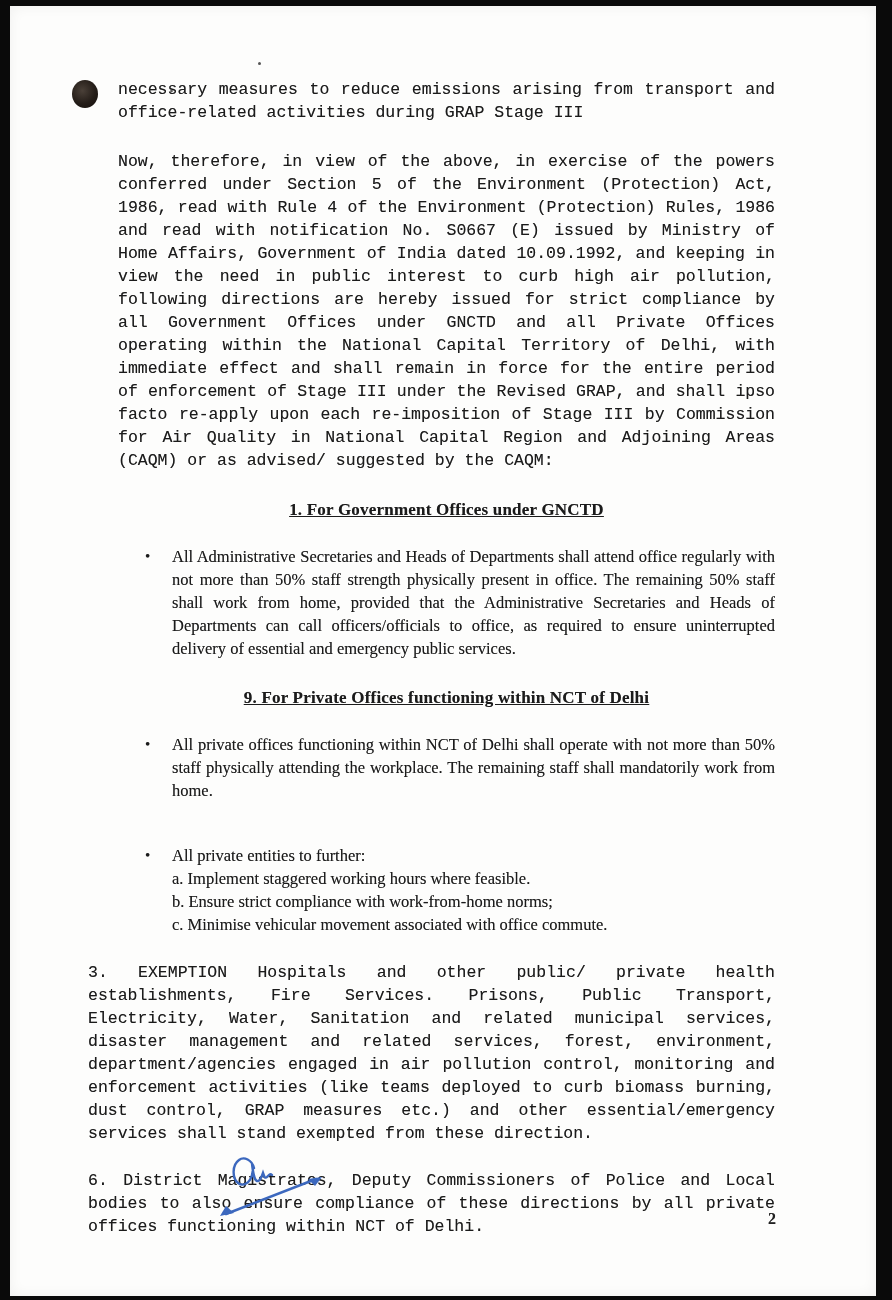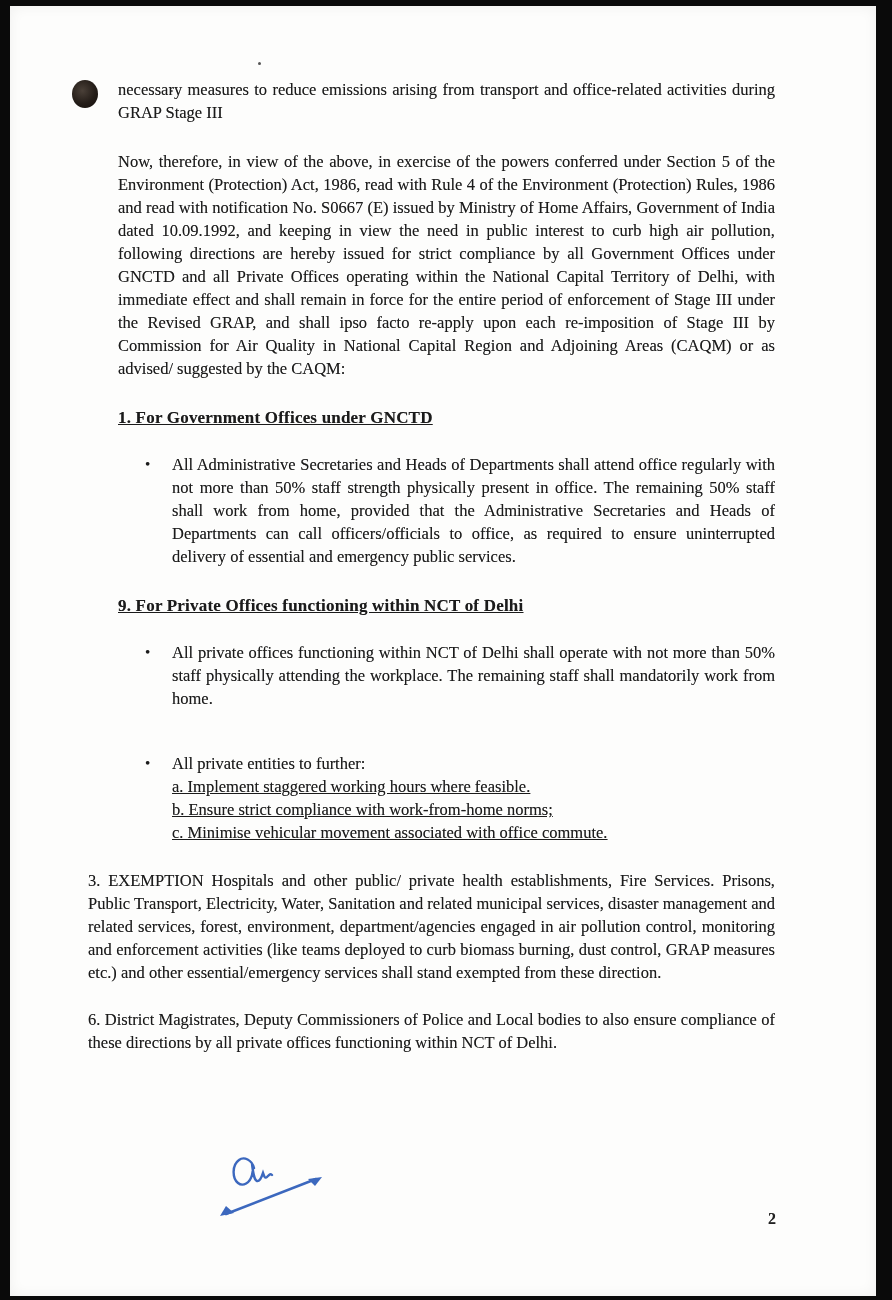--- a/index.html
+++ b/index.html
@@ -33,45 +33,46 @@
   .content {
     position: absolute;
     left: 78px; top: 72px;
     width: 687px;
     color: #1b1b1b;
     font-size: 16.5px;
     line-height: 23px;
     text-shadow: 0 0 0.5px rgba(20,20,20,0.45);
   }
   .indented { padding-left: 30px; }
-  .para { text-align: justify; margin-bottom: 24px; }
+  .para { text-align: justify; margin-bottom: 24px; font-family: Liberation Mono, monospace; }
   .para-first { margin-bottom: 26px; }
   .section-heading {
     font-weight: bold;
     font-size: 17px;
     text-decoration: underline;
     margin: 26px 0 24px 0;
     letter-spacing: 0.2px;
+    text-align: center;
   }
   .bullet-list { margin-bottom: 24px; }
   .bullet-item {
     display: flex;
     margin-bottom: 42px;
   }
   .bullet-item:last-child { margin-bottom: 0; }
   .bullet-dot {
     flex: 0 0 27px;
     text-align: left;
     padding-left: 27px;
     flex-basis: 54px;
     font-size: 15px;
   }
   .bullet-body { flex: 1; }
   .bullet-text { text-align: justify; }
-  .sub-item { text-align: left; text-decoration: underline; }
+  .sub-item { text-align: left; }
   .closing { margin-top: 25px; }
 
   .signature {
     position: absolute;
     left: 200px; top: 1146px;
     width: 130px; height: 72px;
   }
   .page-number {
     position: absolute;
     right: 100px; top: 1204px;

